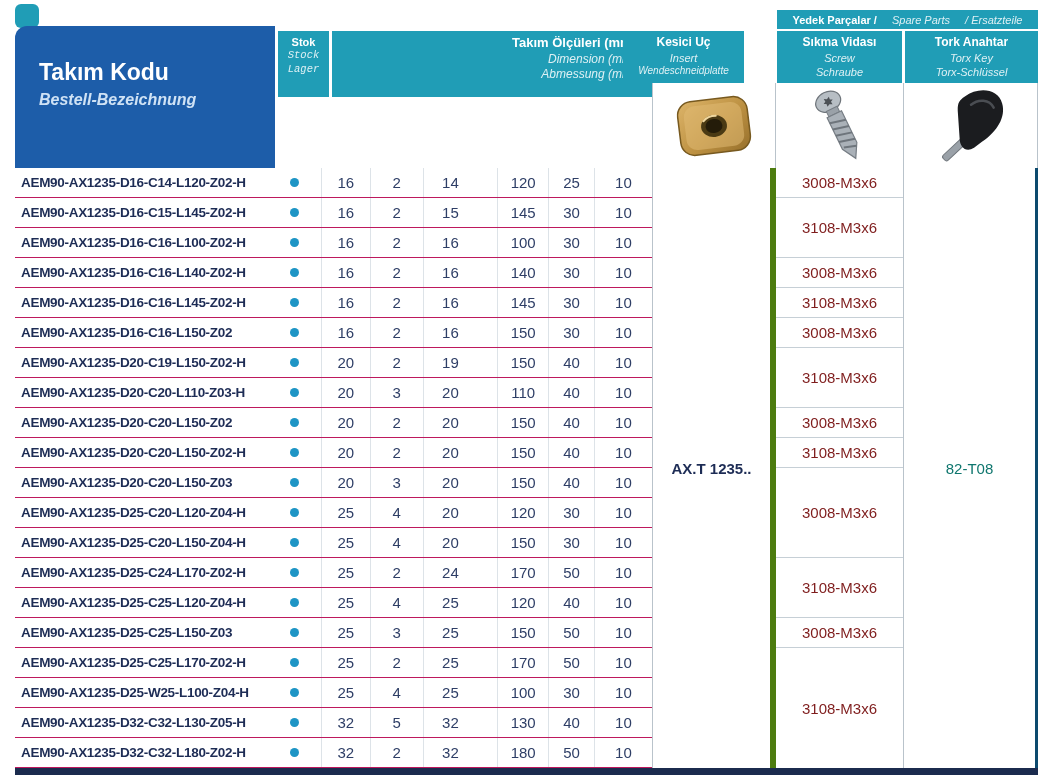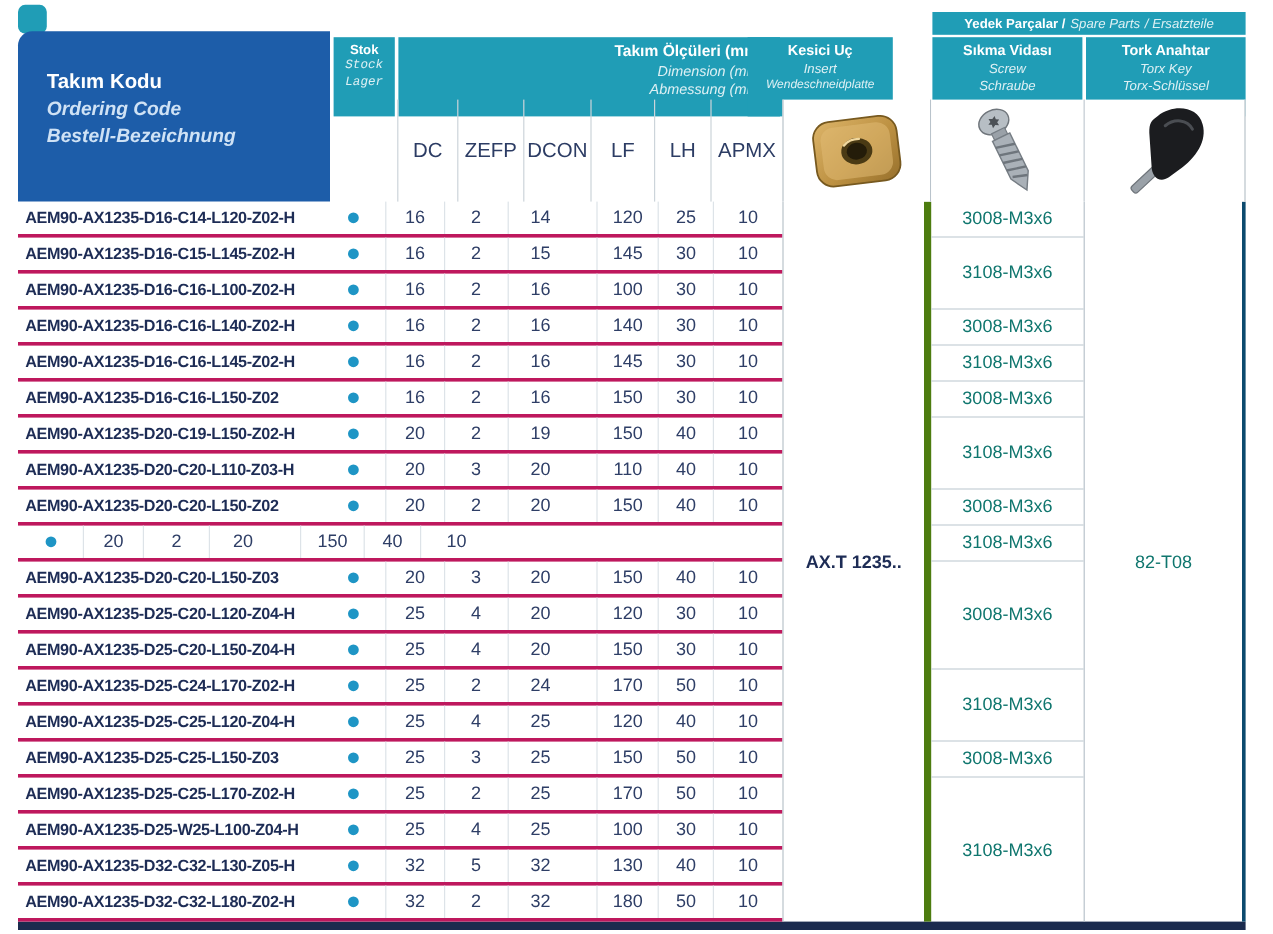--- a/index.html
+++ b/index.html
@@ -15,27 +15,27 @@
   .catalog { position: absolute; left: 15px; top: 4px; width: 1023px; }
 
   
   .header-zone { position: relative; height: 164px; }
   .chip { position: absolute; left: 0; top: 0; width: 24px; height: 24px; border-radius: 6px; background: #209db6; }
   .code-head {
     position: absolute; left: 0; top: 22px; width: 260px; height: 142px;
     background: #1d5da9; border-radius: 12px 0 0 0; color: #fff;
     padding: 30px 10px 0 24px;
   }
-  .code-head .l1 { font-size: 17px; font-weight: bold; line-height: 1.45; }
+  .code-head .l1 { font-size: 23px; font-weight: bold; line-height: 1.45; }
   .code-head .l2, .code-head .l3 { font-size: 16px; font-weight: bold; font-style: italic; color: #cfe2f5; line-height: 1.42; }
 
   .teal { background: #209db6; color: #fff; position: absolute; text-align: center; }
   .band {
     left: 762px; top: 6px; width: 261px; height: 19px;
-    display: flex; align-items: center; justify-content: center; gap: 4px;
+    display: flex; align-items: center; justify-content: center; gap: 15px;
     font-size: 11px;
   }
   .band .b1 { font-weight: bold; }
   .band .b2, .band .b3 { font-style: italic; color: rgba(255,255,255,.85); }
 
   .head-block { top: 27px; height: 66px; padding-top: 4px; }
   .head-block .h1 { font-size: 12px; font-weight: bold; line-height: 1.3; }
   .head-block .h2, .head-block .h3 { font-size: 11px; font-style: italic; color: rgba(255,255,255,.85); line-height: 1.28; }
   .stock-head { left: 263px; width: 51px; }
   .stock-head .h1 { font-size: 11px; }
@@ -57,38 +57,38 @@
   .dl-lf { width: 53px; } .dl-lh { width: 47px; } .dl-apmx { width: 60px; }
 
   .imgcell { position: absolute; top: 79px; height: 85px; display: flex; align-items: center; justify-content: center; background: #fff; }
   .insert-imgcell { left: 637px; width: 124px; border-left: 1px solid #b9c3cb; border-right: 1px solid #b9c3cb; }
   .screw-imgcell  { left: 761px; width: 128px; border-right: 1px solid #b9c3cb; }
   .torx-imgcell   { left: 889px; width: 134px; border-right: 1px solid #b9c3cb; }
 
   
   .body-zone { display: flex; height: 600px; }
   .rows-wrap { width: 637px; }
-  .row { display: flex; height: 30px; border-bottom: 3px solid #be185d; }
+  .row { display: flex; height: 30px; border-bottom: 1px solid #be185d; }
   .c { display: flex; align-items: center; justify-content: center; font-size: 15px; color: #2e3e66; }
   .c-code { width: 262px; justify-content: flex-start; padding-left: 6px; font-size: 13.5px; font-weight: bold; letter-spacing: -0.3px; color: #1d2c55; }
   .c-stock { width: 54px; }
   .dot { width: 9px; height: 9px; border-radius: 50%; background: #1e95c5; }
   .c-dc { width: 50px; } .c-zefp { width: 55px; } .c-dcon { width: 56px; }
   .c-lf { width: 53px; margin-left: 20px; } .c-lh { width: 47px; } .c-apmx { width: 60px; }
   .c-dc, .c-zefp, .c-dcon, .c-lf, .c-lh, .c-apmx { border-left: 1px solid #dde3e8; }
 
   .col-insert {
     width: 124px; border-left: 1px solid #b9c3cb; border-right: 6px solid #4d7c0f;
     display: flex; align-items: center; justify-content: center;
     font-size: 15px; font-weight: bold; color: #1d2c55;
   }
   .col-screw { width: 128px; border-right: 1px solid #b9c3cb; }
   .screw-span {
     display: flex; align-items: center; justify-content: center;
-    border-bottom: 1px solid #c6cfd6; font-size: 15px; color: #0f766e;
+    border-bottom: 1px solid #c6cfd6; font-size: 15px; color: #7f1d1d;
   }
   .screw-span.last { border-bottom: none; }
   .col-torx {
     width: 134px; border-right: 3px solid #0c4a6e;
     display: flex; align-items: center; justify-content: center;
     font-size: 15px; color: #0f766e;
   }
 
   .bottom-bar { width: 1023px; height: 7px; background: #1b2b4e; }
 </style>
@@ -96,21 +96,20 @@
 <body>
 
 <div class="page">
   <div class="catalog">
 
     <div class="header-zone">
       <div class="chip"></div>
 
       <div class="code-head">
         <div class="l1">Takım Kodu</div>
-        <div class="l2">Ordering Code</div>
         <div class="l3">Bestell-Bezeichnung</div>
       </div>
 
       <div class="teal band">
         <span class="b1">Yedek Parçalar /</span>
         <span class="b2">Spare Parts</span>
         <span class="b3">/ Ersatzteile</span>
       </div>
 
       <div class="teal head-block stock-head">
@@ -136,28 +135,20 @@
         <div class="h2">Screw</div>
         <div class="h3">Schraube</div>
       </div>
 
       <div class="teal head-block torx-head">
         <div class="h1">Tork Anahtar</div>
         <div class="h2">Torx Key</div>
         <div class="h3">Torx-Schlüssel</div>
       </div>
 
-      <div class="dim-labels">
-        <div class="dim-label dl-dc">DC</div>
-        <div class="dim-label dl-zefp">ZEFP</div>
-        <div class="dim-label dl-dcon">DCON</div>
-        <div class="dim-label dl-lf">LF</div>
-        <div class="dim-label dl-lh">LH</div>
-        <div class="dim-label dl-apmx">APMX</div>
-      </div>
 
       <div class="imgcell insert-imgcell">
         <svg width="104" height="74" viewBox="0 0 104 74">
           <defs>
             <linearGradient id="gold" x1="0" y1="0" x2="1" y2="1">
               <stop offset="0" stop-color="#dcb469"></stop>
               <stop offset="0.55" stop-color="#bd9142"></stop>
               <stop offset="1" stop-color="#97702c"></stop>
             </linearGradient>
           </defs>
@@ -307,20 +298,21 @@
             </div>
     <div class="c c-dc">20</div>
     <div class="c c-zefp">2</div>
     <div class="c c-dcon">20</div>
     <div class="c c-lf">150</div>
     <div class="c c-lh">40</div>
     <div class="c c-apmx">10</div>
   </div>
 
   <div class="row">
+    <div class="c c-code">AEM90-AX1235-D20-C20-L150-Z02-H</div>
     <div class="c c-stock">
               <span class="dot"></span>
             </div>
     <div class="c c-dc">20</div>
     <div class="c c-zefp">2</div>
     <div class="c c-dcon">20</div>
     <div class="c c-lf">150</div>
     <div class="c c-lh">40</div>
     <div class="c c-apmx">10</div>
   </div>

